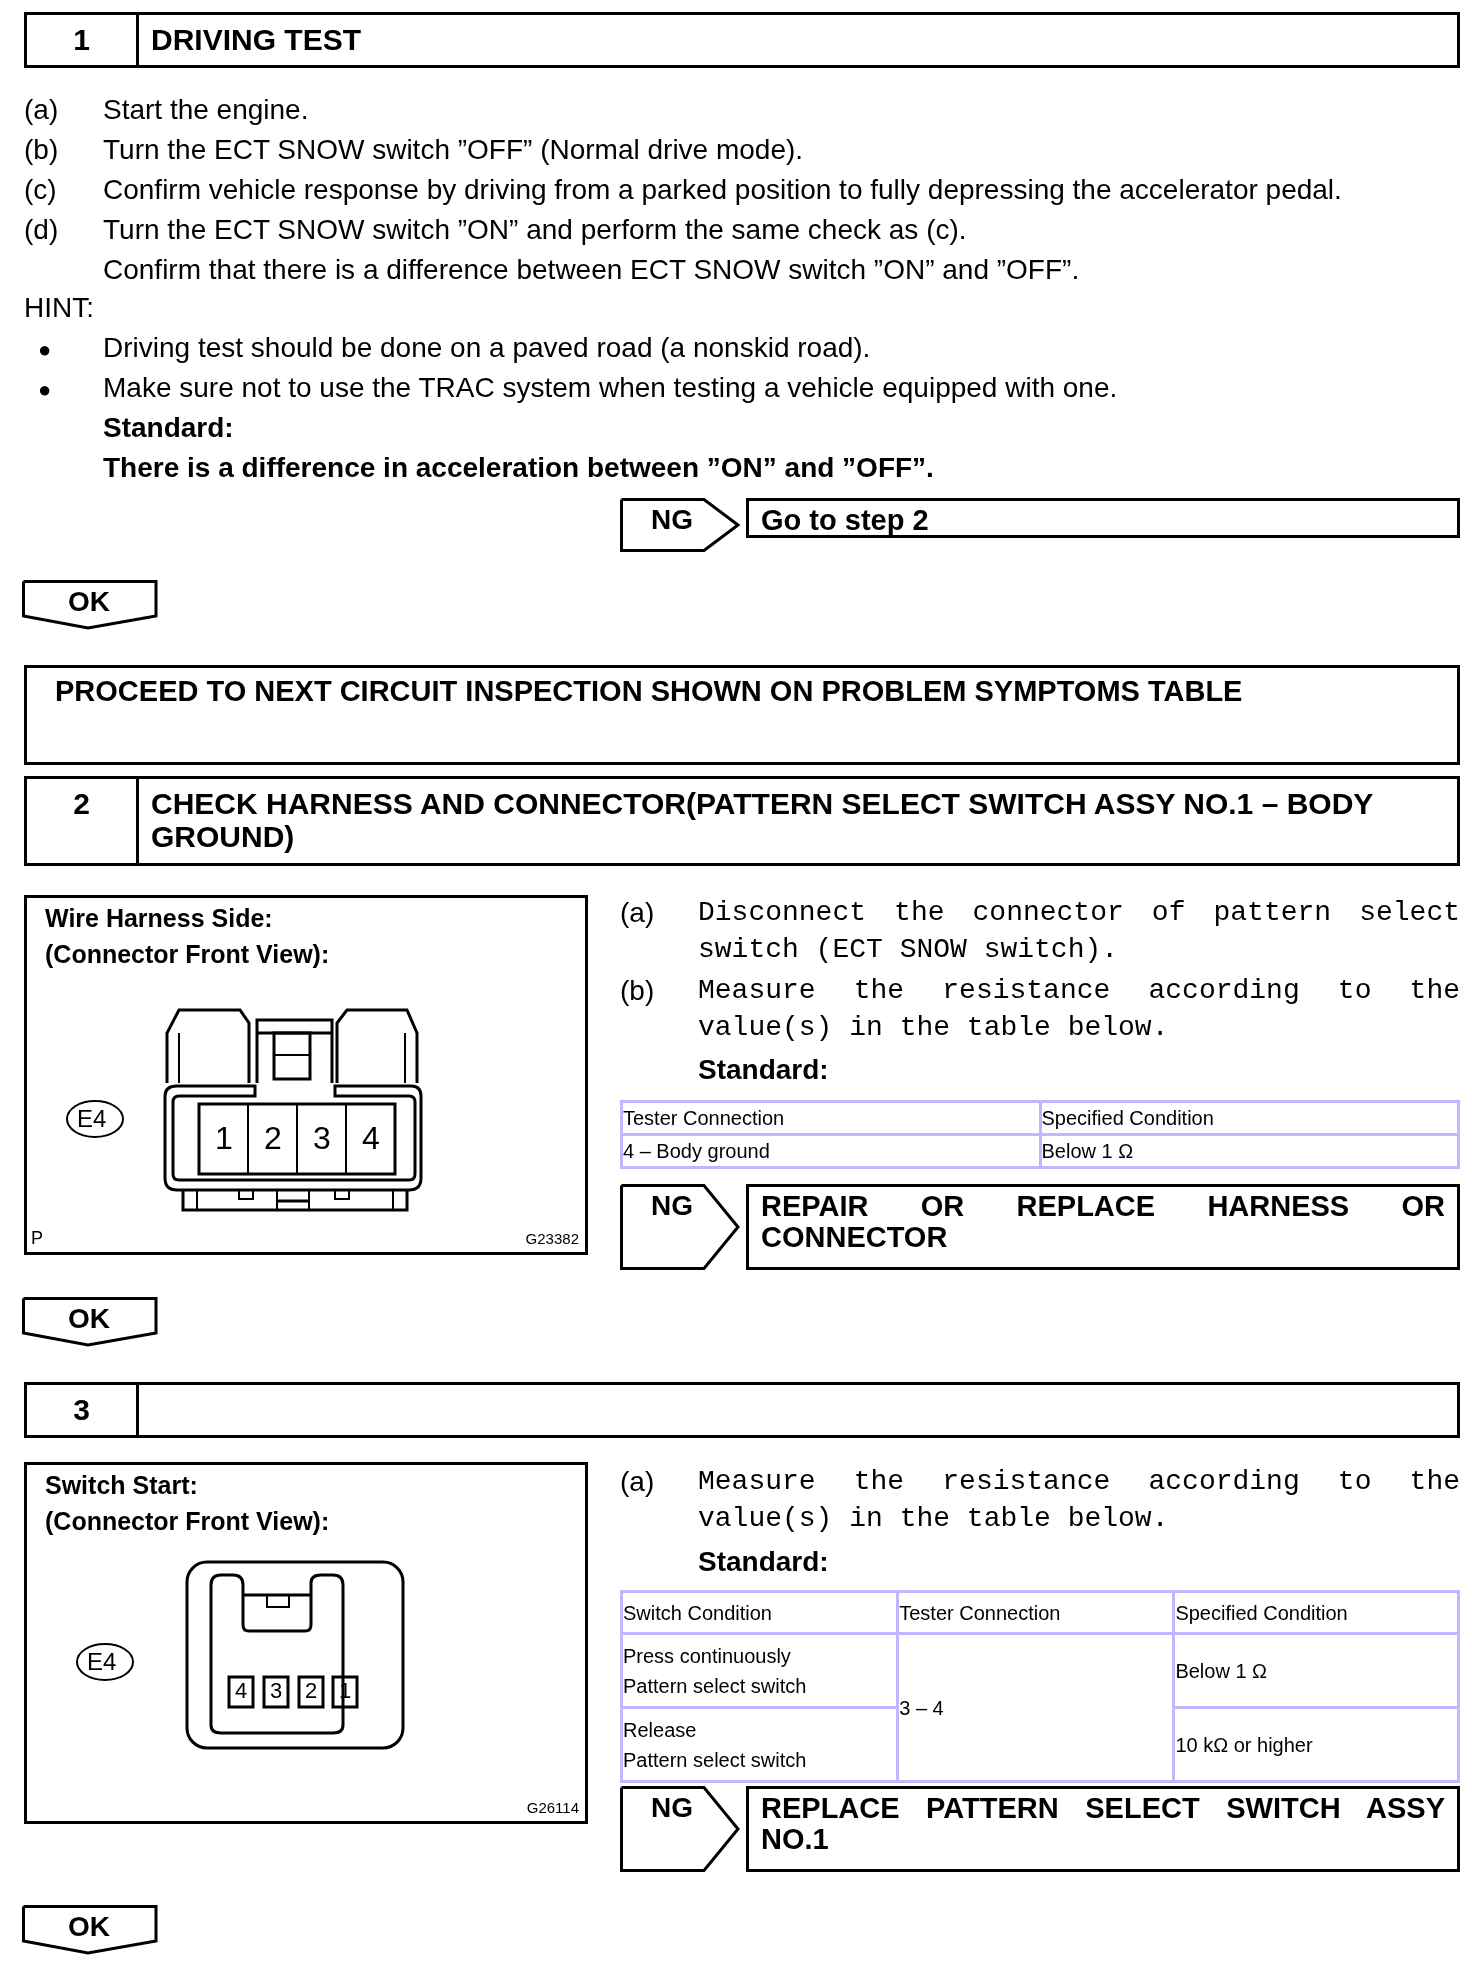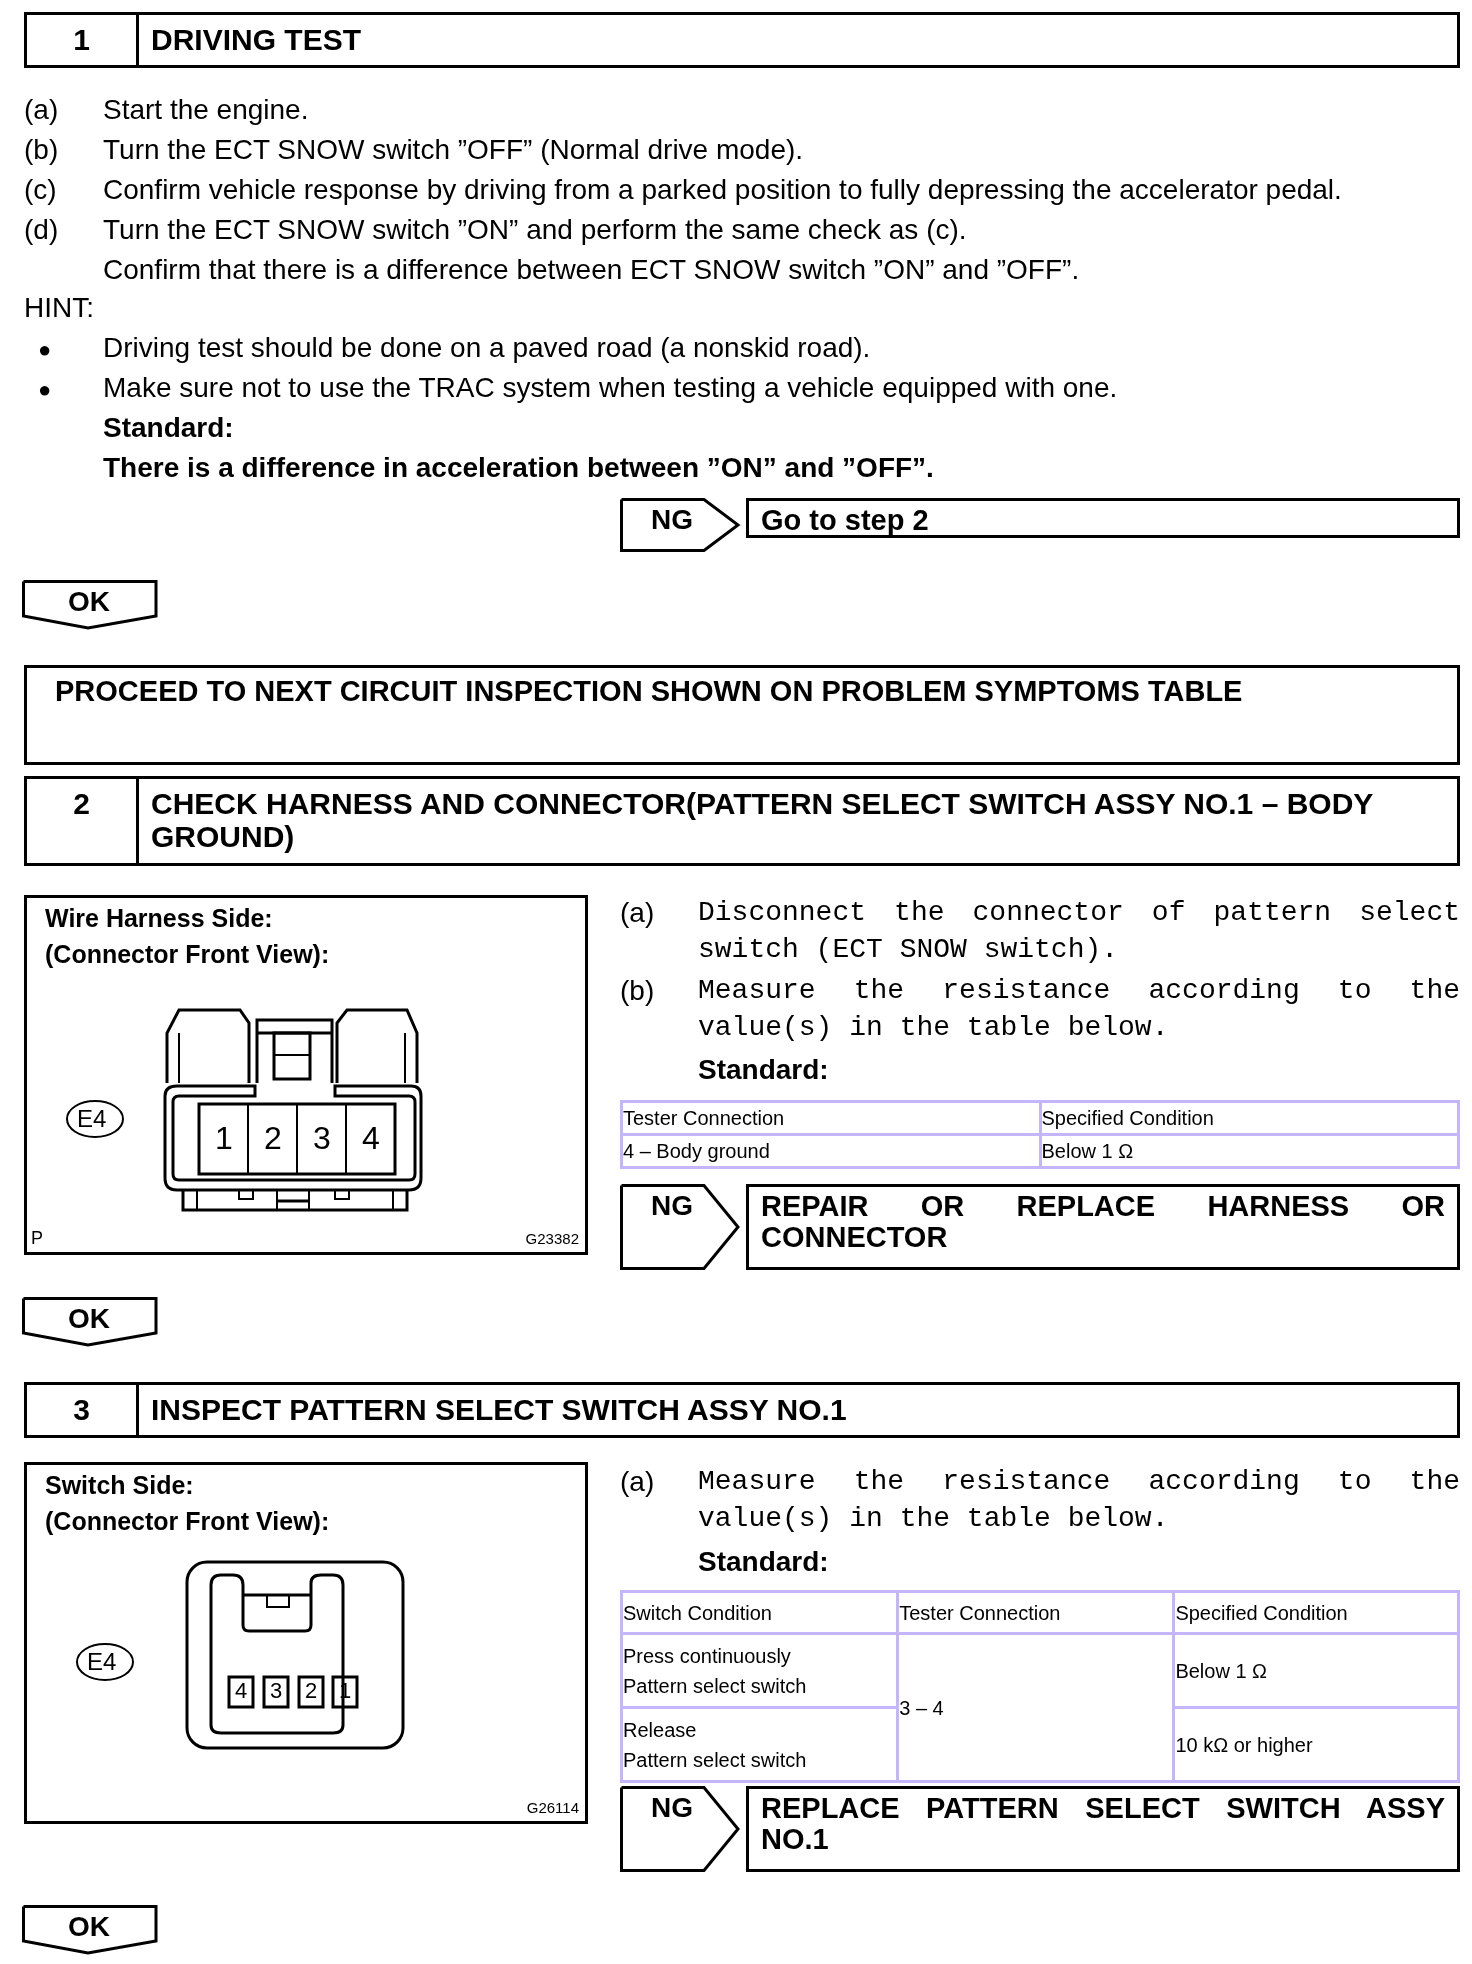--- a/index.html
+++ b/index.html
@@ -162,25 +162,24 @@
 
 <div class="ok-box" style="top:1297px;">
   <svg width="140" height="52" style="position:absolute;left:0;top:0;">
     <polyline points="1.5,1.5 134,1.5 134,36 66,48 1.5,36 1.5,1.5" fill="none" stroke="#000" stroke-width="3"></polyline>
   </svg>
   <span>OK</span>
 </div>
 
 <div class="step-header" style="top:1382px;height:56px;">
   <div class="step-num">3</div>
-  <div class="step-title">INSPECT PATTERN SELECT SWITCH ASSY NO.1</div>
 </div>
 
 <div class="figure" style="left:24px;top:1462px;width:564px;height:362px;">
-  <span class="fig-title" style="top:2px;">Switch Side:</span>
+  <span class="fig-title" style="top:2px;">Switch Start:</span>
   <span class="fig-title" style="top:38px;">(Connector Front View):</span>
   <svg width="560" height="358" style="position:absolute;left:0;top:0;">
     <ellipse cx="78" cy="197" rx="28" ry="18" fill="none" stroke="#000" stroke-width="2"></ellipse>
     <rect x="160" y="97" width="216" height="186" rx="20" ry="20" fill="none" stroke="#000" stroke-width="3"></rect>
     <path d="M184,120 Q184,110 194,110 L206,110 Q216,110 216,120 L216,160 Q216,166 222,166 L278,166 Q284,166 284,160 L284,120 L284,118 Q284,110 294,110 L306,110 Q316,110 316,120 L316,260 Q316,268 306,268 L194,268 Q184,268 184,260 Z" fill="none" stroke="#000" stroke-width="3"></path>
     <line x1="216" y1="130" x2="284" y2="130" stroke="#000" stroke-width="3"></line>
     <rect x="240" y="130" width="22" height="12" fill="none" stroke="#000" stroke-width="2"></rect>
     <rect x="202" y="212" width="24" height="30" fill="none" stroke="#000" stroke-width="3"></rect>
     <rect x="237" y="212" width="24" height="30" fill="none" stroke="#000" stroke-width="3"></rect>
     <rect x="272" y="212" width="24" height="30" fill="none" stroke="#000" stroke-width="3"></rect>

